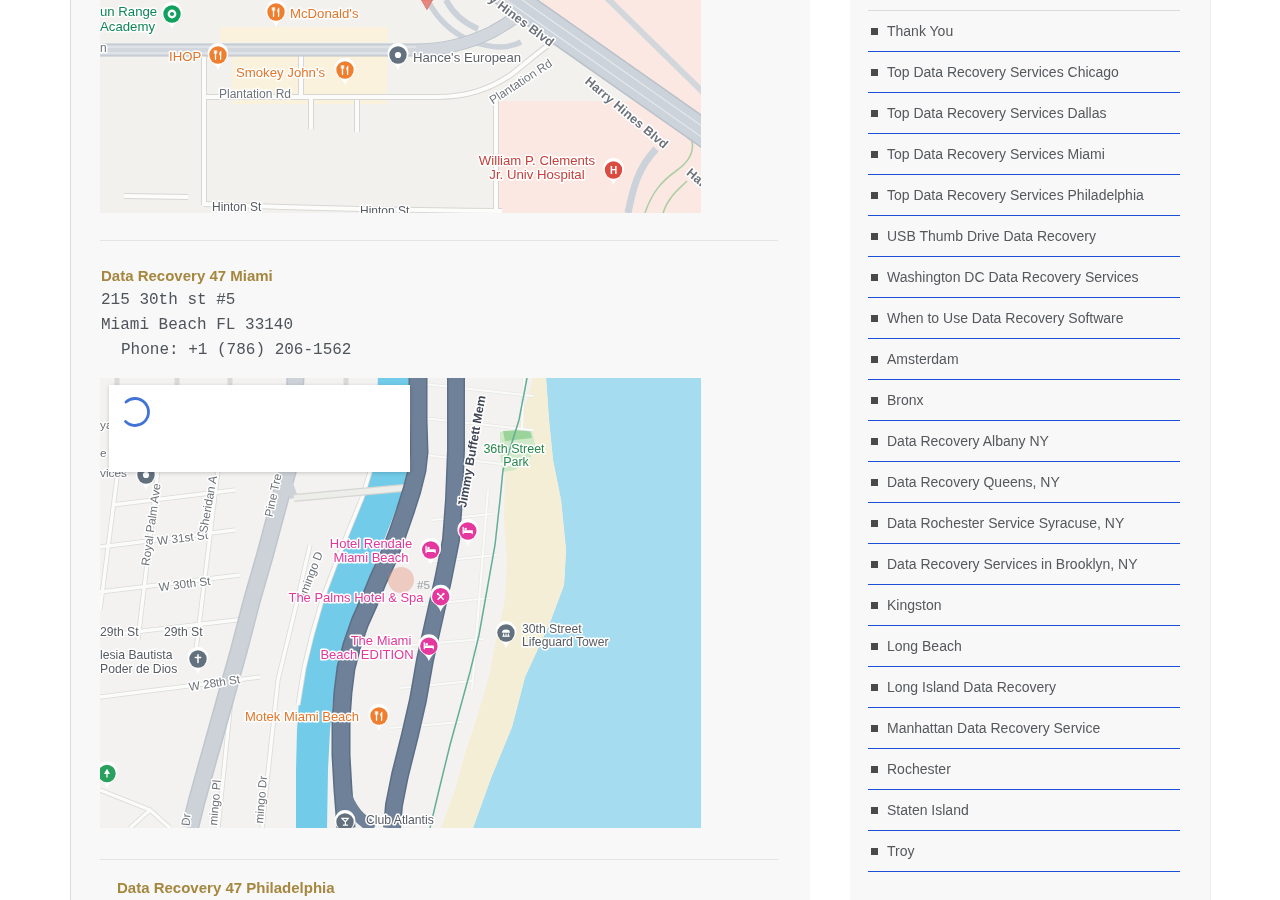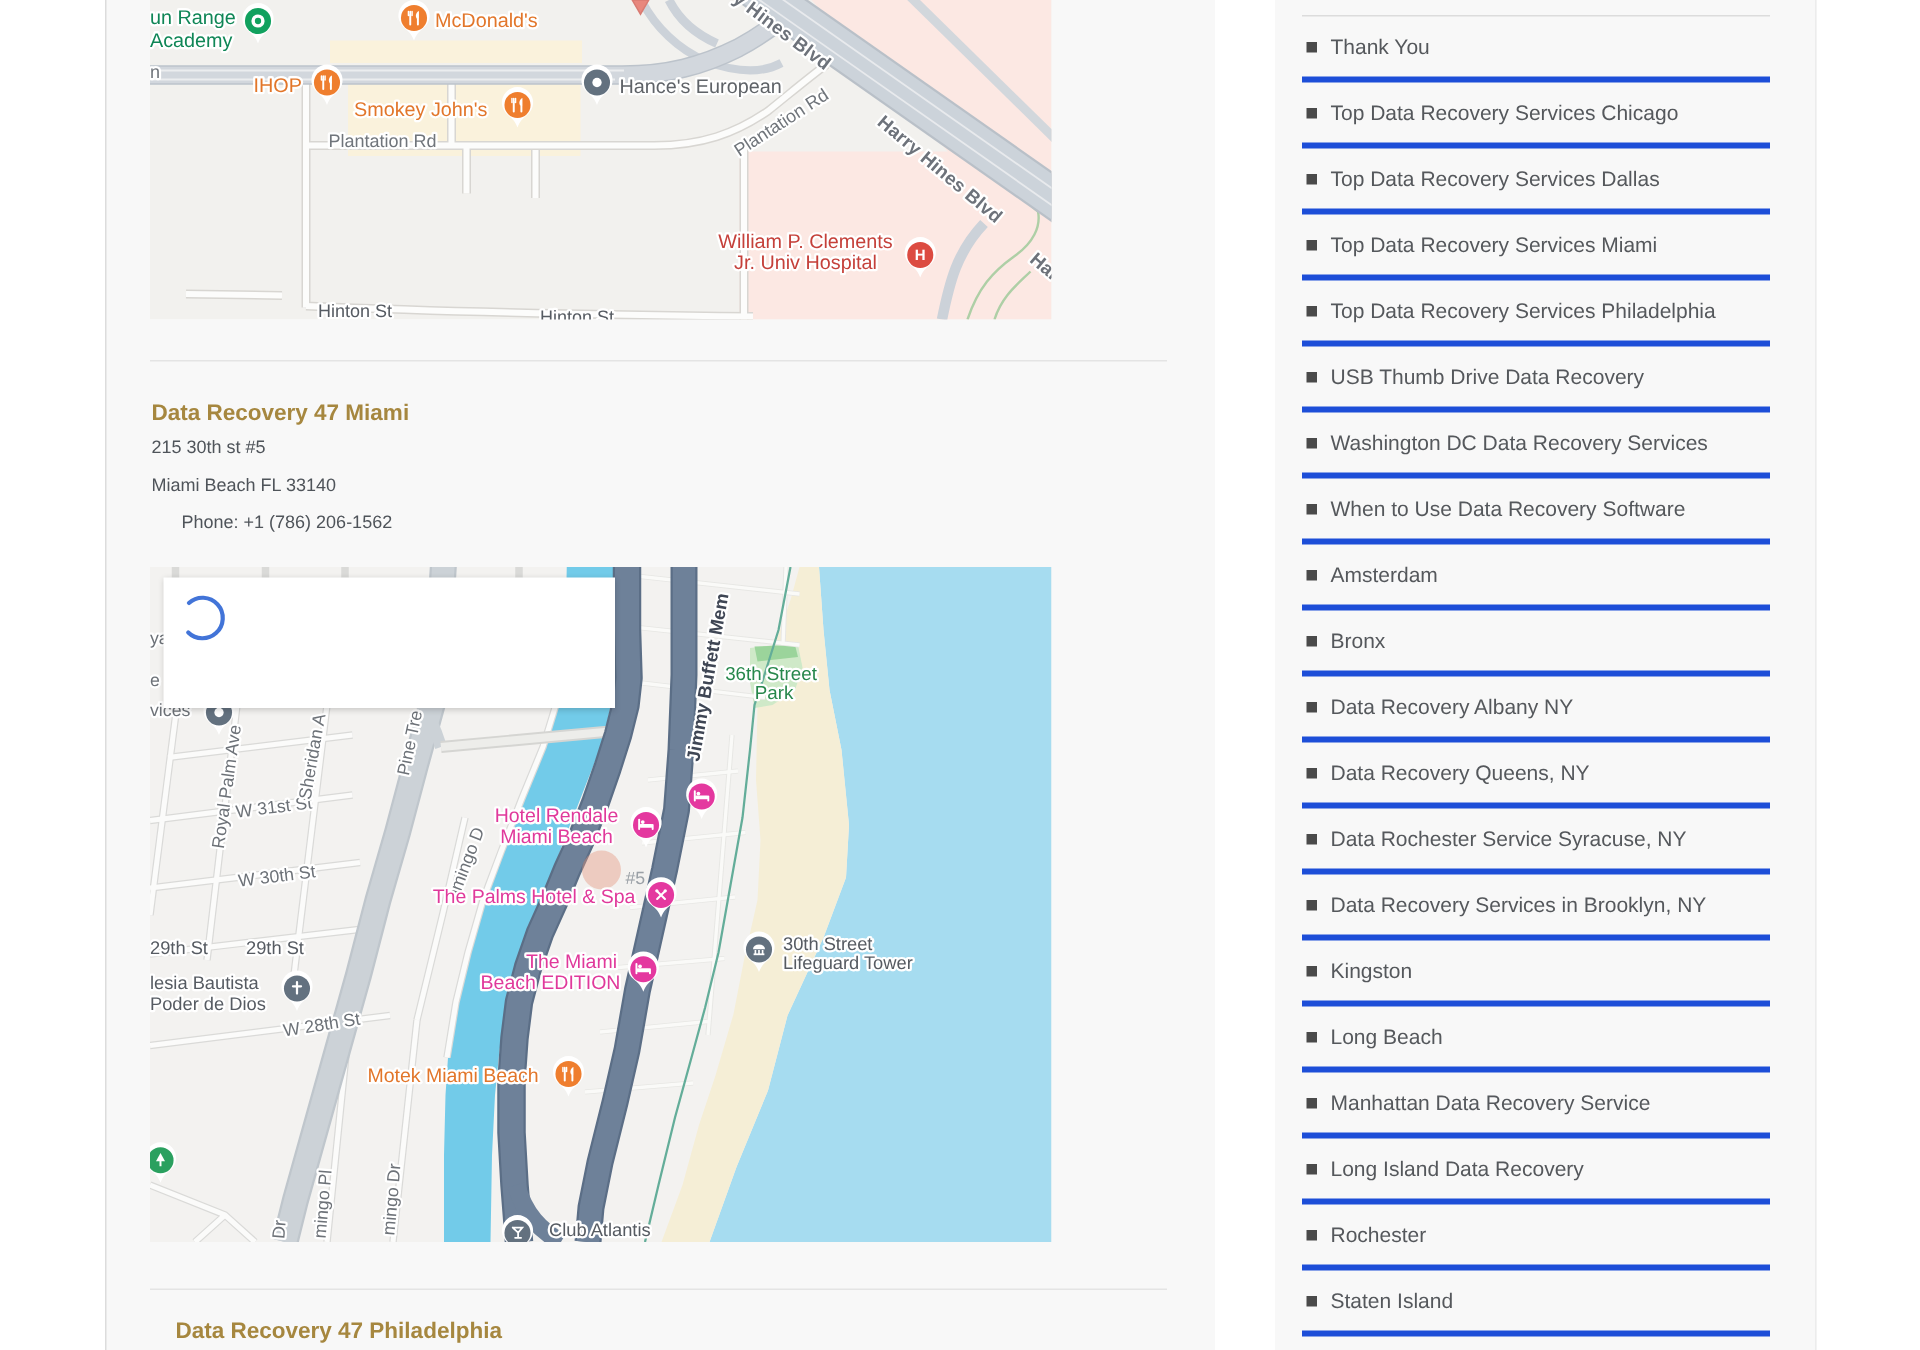--- a/index.html
+++ b/index.html
@@ -3,25 +3,25 @@
 <meta charset="utf-8">
 <style>
   html,body{margin:0;padding:0;background:#fff;}
   body{font-family:"Liberation Sans",sans-serif;}
   .page{position:relative;width:1280px;height:900px;overflow:hidden;}
   .card{position:absolute;top:0;height:900px;background:#f8f8f8;}
   .main-card{left:70px;width:739px;border-left:1px solid #dcdcdc;}
   .side-card{left:850px;width:360px;border-right:1px solid #ececec;}
   .hr{position:absolute;height:1px;background:#e4e4e4;left:100px;width:678px;}
   .h-gold{position:absolute;left:101px;font-size:15px;font-weight:bold;color:#a6873f;}
-  .bodyline{position:absolute;left:101px;font-size:12px;color:#4f545a;}
+  .bodyline{position:absolute;left:101px;font-size:16px;color:#4f545a;font-family:Liberation Mono, monospace;}
   .slist{position:absolute;left:850px;top:0;width:360px;}
   .slist .topline{position:absolute;top:10px;left:18px;width:312px;border-top:1px solid #dcdcdc;}
   .slist ul{list-style:none;margin:0;padding:0;position:absolute;top:11px;left:0;width:360px;}
-  .slist li{margin:0 30px 0 18px;height:40px;line-height:40px;border-bottom:4px solid #1d4ed8;
+  .slist li{margin:0 30px 0 18px;height:40px;line-height:40px;border-bottom:1px solid #1d4ed8;
             padding-left:3px;font-size:14px;color:#55585c;white-space:nowrap;overflow:hidden;}
   .slist li::before{content:"";display:inline-block;width:7px;height:7px;background:#4a4a4a;
             margin-right:9px;vertical-align:1px;}
   .loader{position:absolute;left:109px;top:385px;width:301px;height:87px;background:#fff;
           box-shadow:0 1px 4px rgba(0,0,0,0.18);}
   svg text{font-family:"Liberation Sans",sans-serif;}
 </style>
 </head>
 <body>
 <div class="page">
@@ -371,20 +371,20 @@
       <li>Washington DC Data Recovery Services</li>
       <li>When to Use Data Recovery Software</li>
       <li>Amsterdam</li>
       <li>Bronx</li>
       <li>Data Recovery Albany NY</li>
       <li>Data Recovery Queens, NY</li>
       <li>Data Rochester Service Syracuse, NY</li>
       <li>Data Recovery Services in Brooklyn, NY</li>
       <li>Kingston</li>
       <li>Long Beach</li>
+      <li>Long Island Data Recovery</li>
       <li>Manhattan Data Recovery Service</li>
-      <li>Long Island Data Recovery</li>
       <li>Rochester</li>
       <li>Staten Island</li>
       <li>Troy</li>
     </ul>
   </div>
 </div>
 
 </body></html>

